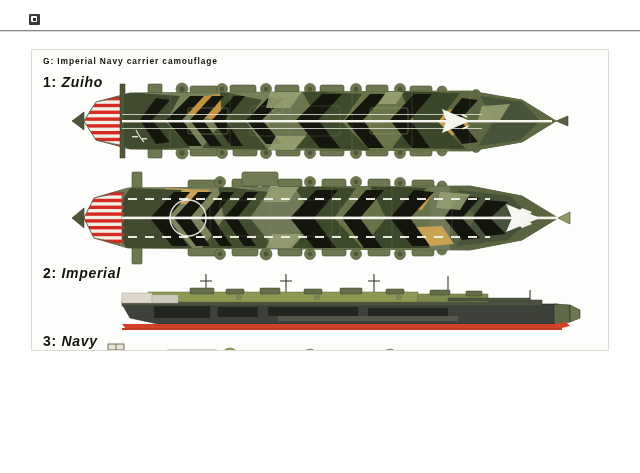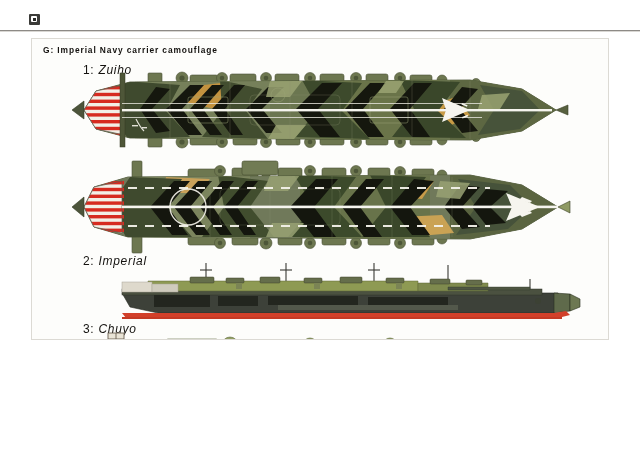--- a/index.html
+++ b/index.html
@@ -23,37 +23,36 @@
   }
   .viewer-icon .glyph:after{
     content:"";position:absolute;left:3.5px;top:3.5px;width:3px;height:3px;
     background:#2a2a28;
   }
   .rule{position:absolute;left:0;top:30px;width:640px;height:1px;background:#8d8a86;}
   .rule2{position:absolute;left:0;top:31px;width:640px;height:1px;background:#d9d7d3;}
 
   
   .plate{
-    position:absolute;left:31px;top:38px;width:578px;height:302px;
+    position:absolute;left:31px;top:49px;width:578px;height:302px;
     background:#fdfdfb;
     border:1px solid #dcdad4;
     box-sizing:border-box;
   }
   .plate-inner{position:absolute;inset:0;overflow:hidden;}
 
   .plate-title{
     position:absolute;left:11px;top:6px;
     font-size:8.4px;font-weight:bold;color:#14120f;
     letter-spacing:.9px;
   }
   .ship-label{
     position:absolute;
-    font-size:12px;font-weight:normal;color:#14120f;
+    font-size:14px;font-weight:bold;color:#14120f;
     letter-spacing:.7px;
-    margin-left:40px;
   }
   .ship-label .nm{font-style:italic;}
   #lbl-zuiho{left:11px;top:24px;}
   #lbl-chitose{left:11px;top:215px;}
   #lbl-chuyo{left:11px;top:283px;}
 
   
   .ship{position:absolute;}
   .ship svg{display:block;}
 
@@ -85,21 +84,21 @@
       <span class="nm">Zuiho</span>
     </div>
 
     <div class="ship-label" id="lbl-chitose">
       <span>2:</span>
       <span class="nm">Imperial</span>
     </div>
 
     <div class="ship-label" id="lbl-chuyo">
       <span>3:</span>
-      <span class="nm">Chuyo</span>
+      <span class="nm">Navy</span>
     </div>
 
     <div class="ship" id="ship-zuiho">
       <svg width="505" height="86" viewBox="0 0 505 86">
         <defs>
           <clipPath id="zhullA">
             <path d="M14 43 L26 24 L60 15 L400 13 L452 22 L486 43 L452 64 L400 73 L60 71 L26 62 Z"></path>
           </clipPath>
         </defs>
 

